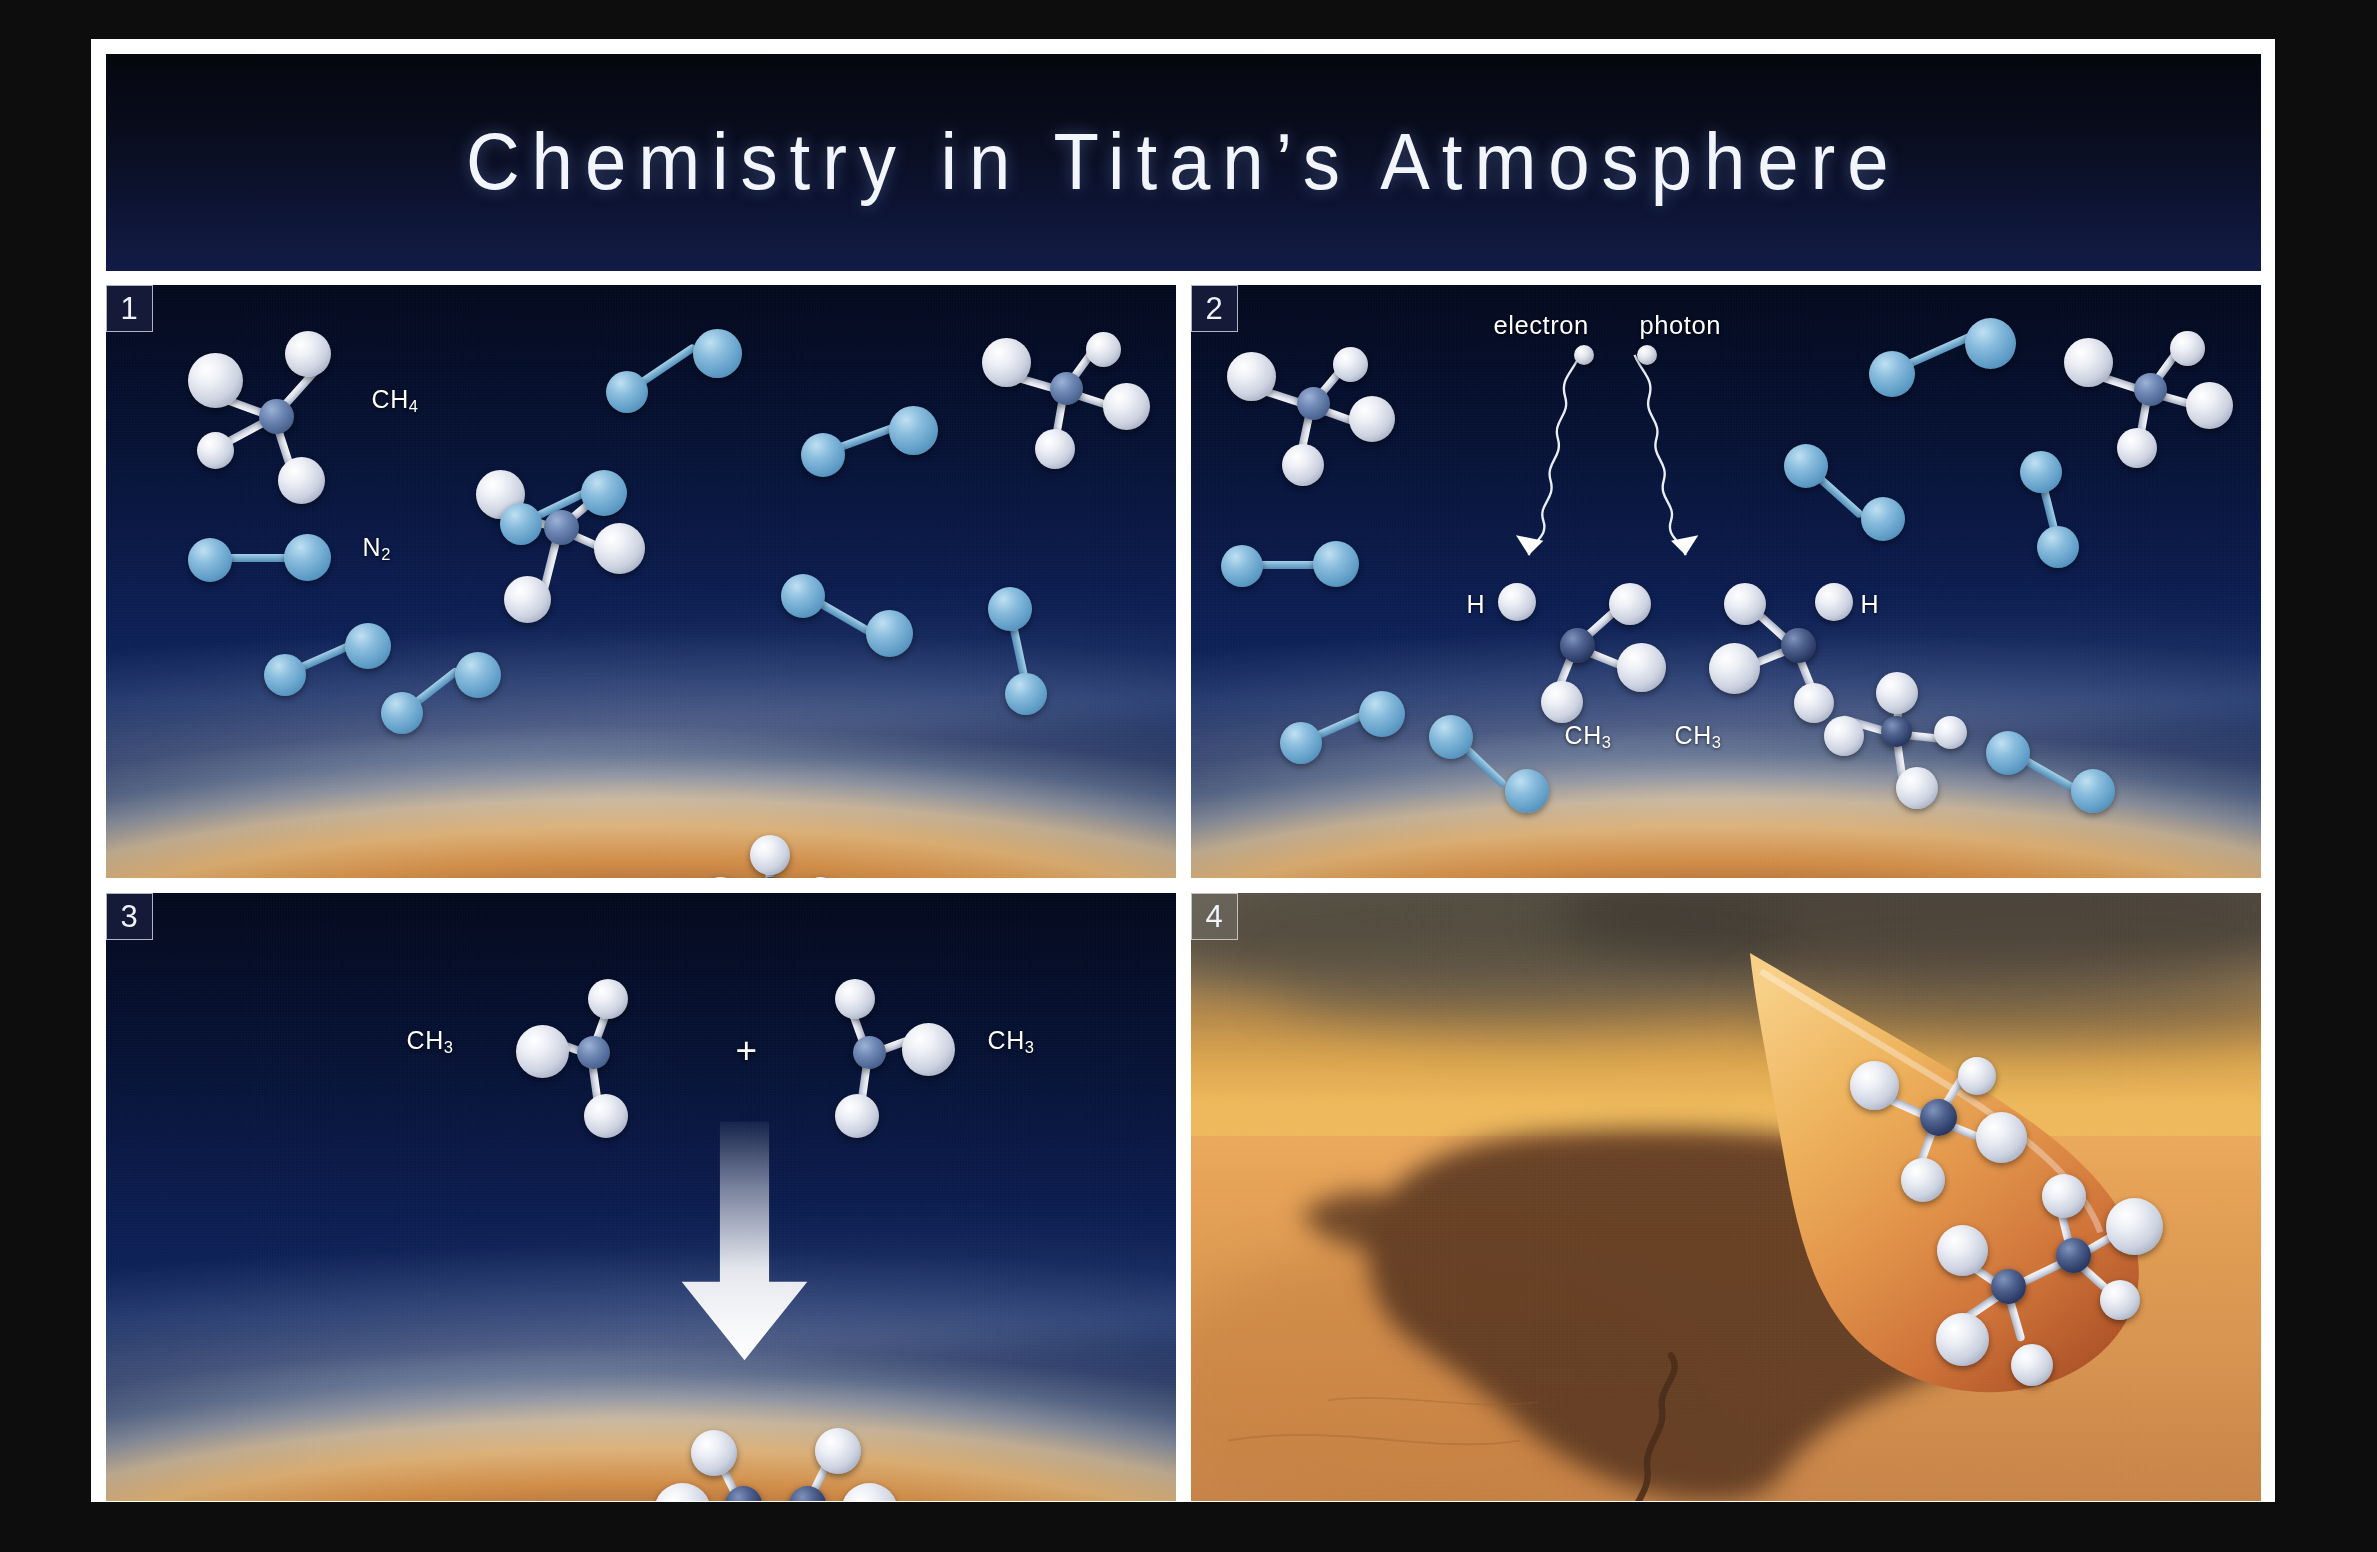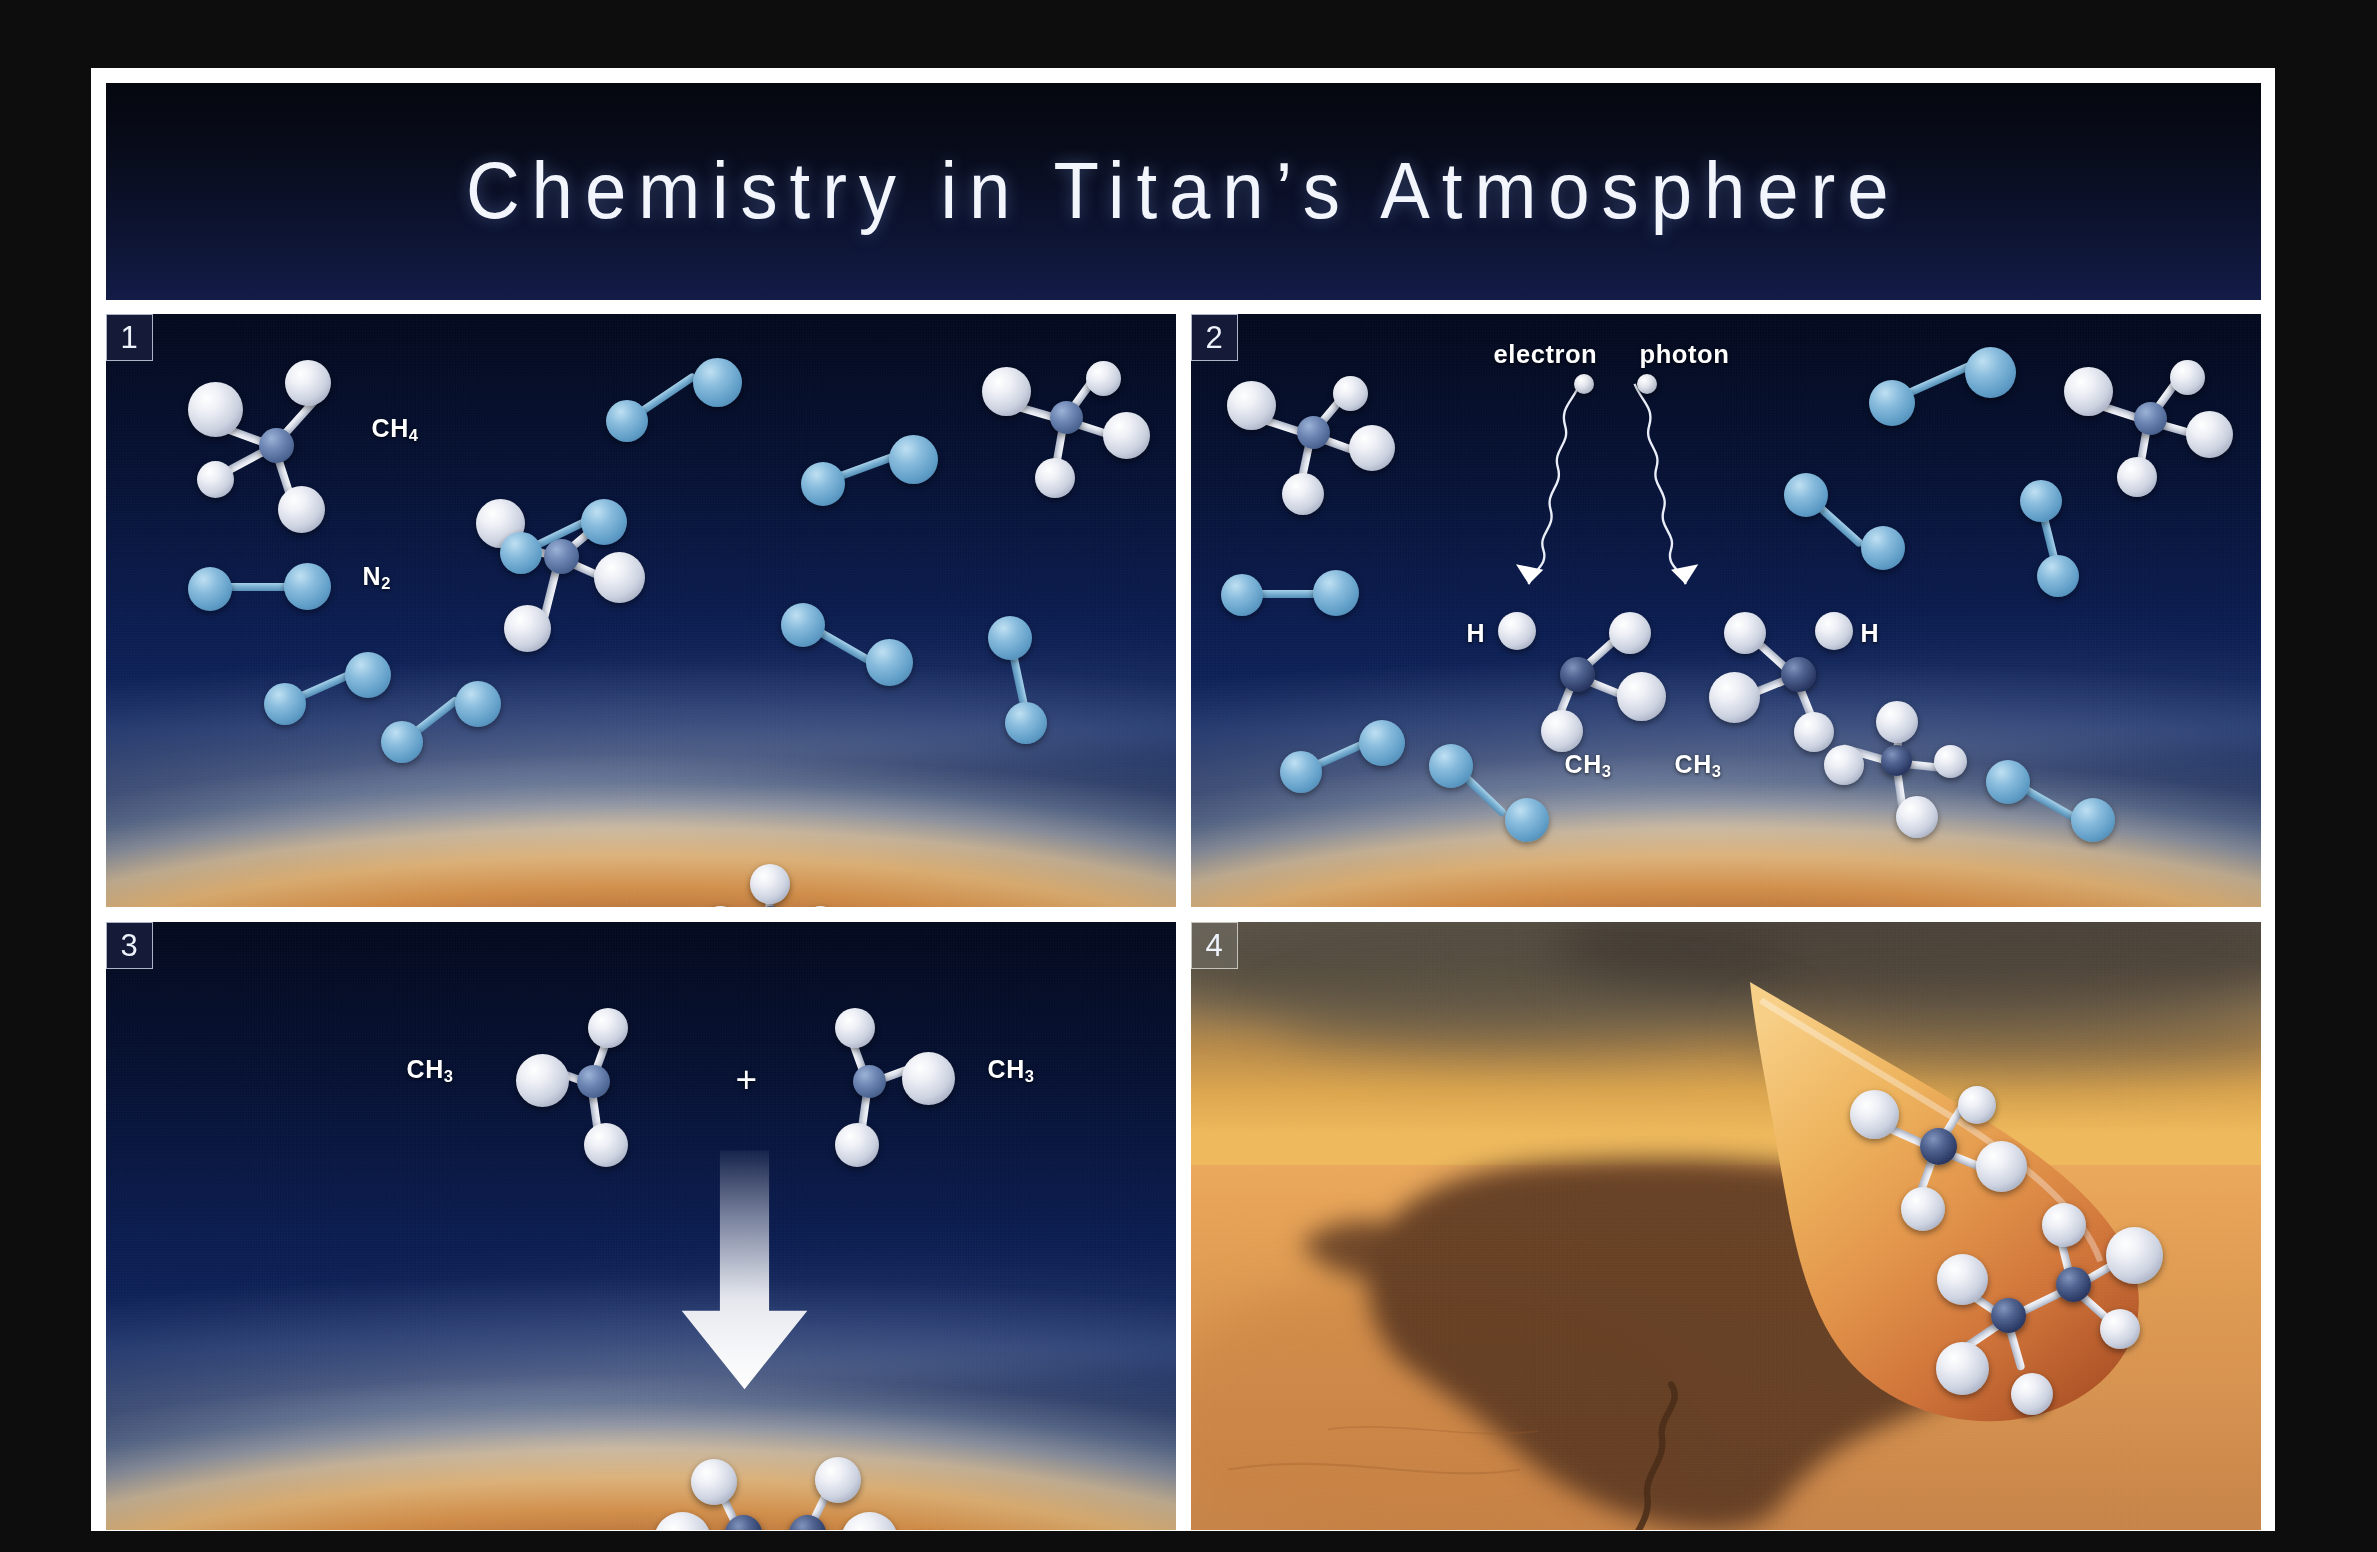--- a/index.html
+++ b/index.html
@@ -1,20 +1,20 @@
 <!DOCTYPE html>
 <html style="font-size:14.6px"><head>
 <meta charset="utf-8">
 <style>
   html,body{margin:0;padding:0;background:#0d0d0d;}
   body{width:2377px;height:1552px;overflow:hidden;
        font-family:"Liberation Sans","DejaVu Sans",sans-serif;}
 
   .poster{position:absolute;left:91px;top:39px;width:2184px;height:1463px;
-          background:#ffffff;box-sizing:border-box;padding:14.6px;margin-top:29px;}
+          background:#ffffff;box-sizing:border-box;padding:14.6px;}
 
   
   .title-banner{position:relative;width:2155px;height:217px;
       background:linear-gradient(180deg,#05070f 0%,#080c1b 32%,#0d1433 70%,#131c47 100%);
       display:flex;align-items:center;justify-content:center;overflow:hidden;}
   .title-text{color:#f2f5fb;font-size:80px;font-weight:300;letter-spacing:12.8px;
       white-space:nowrap;line-height:1;
       text-shadow:0 0 16.4px rgba(150,180,255,.35);transform:scaleX(.93);}
 
   
@@ -60,21 +60,21 @@
   .c{background:radial-gradient(circle at 36% 30%,#7f93bb 0%,#4e618e 34%,#2b3a65 70%,#1b2544 100%);
      box-shadow:0 2.7px 7.3px rgba(0,0,0,.5);}
   .c-lite{background:radial-gradient(circle at 36% 30%,#9cb2d6 0%,#6d86b3 36%,#4b6390 72%,#36496f 100%);
      box-shadow:0 2.7px 7.3px rgba(0,0,0,.45);}
   .n{background:radial-gradient(circle at 35% 28%,#bfe0f2 0%,#89bcdd 32%,#5e9cc6 68%,#44779f 100%);
      box-shadow:0 2.7px 6.4px rgba(0,0,0,.4);}
   .bond{position:absolute;height:8.2px;border-radius:4.6px;transform-origin:0 50%;
      background:linear-gradient(180deg,#f4f6fa 0%,#dfe3ec 45%,#aab2c4 100%);}
   .bond-n{background:linear-gradient(180deg,#a8d2e8 0%,#78aed2 50%,#5690b6 100%);}
 
-  .lbl{position:absolute;color:#ffffff;font-size:25px;font-weight:700;
+  .lbl{position:absolute;color:#ffffff;font-size:25px;font-weight:400;
      letter-spacing:0.5px;white-space:nowrap;
      text-shadow:0 0.9px 3.7px rgba(0,0,0,.75);}
   .lbl sub{font-size:.66em;vertical-align:-.22em;}
   .plus{position:absolute;color:#fff;font-size:37px;font-weight:300;
      text-shadow:0 0.9px 4.6px rgba(0,0,0,.7);}
 
   
   .ray{position:absolute;}
   .particle{position:absolute;width:20px;height:20px;border-radius:50%;
      background:radial-gradient(circle at 34% 30%,#ffffff 0%,#e2e5ec 36%,#aeb5c4 75%,#868d9e 100%);

